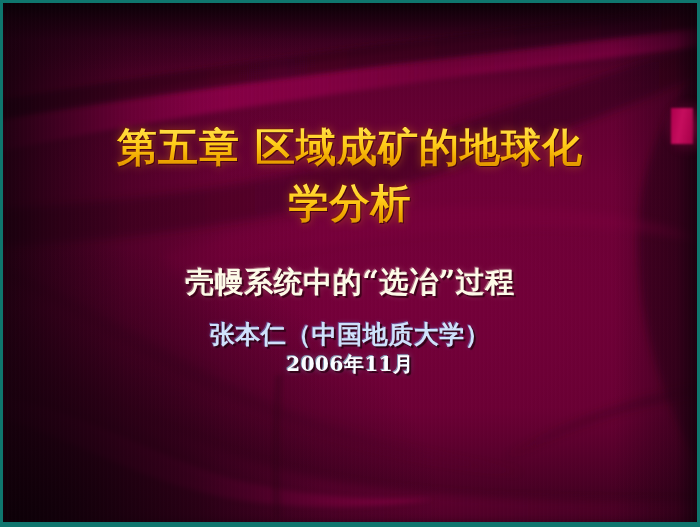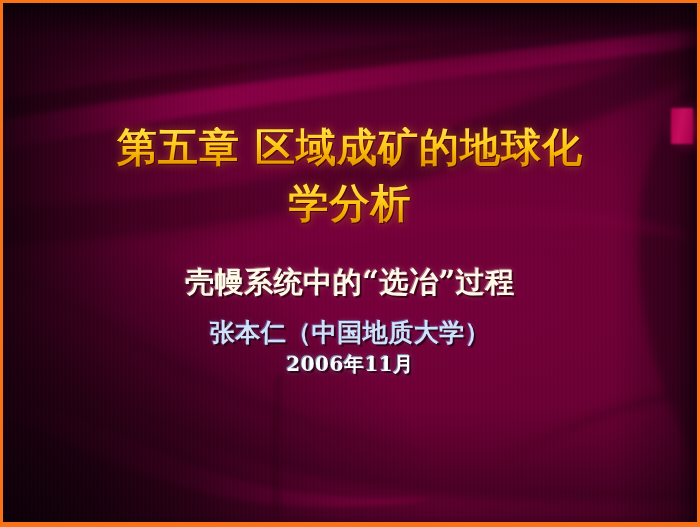--- a/index.html
+++ b/index.html
@@ -13,21 +13,21 @@
     overflow: hidden;
     font-family: "DejaVu Sans", "Liberation Sans", sans-serif;
   }
 
   
   #slide-root {
     position: relative;
     width: 700px;
     height: 527px;
     box-sizing: border-box;
-    background: #f97316;
+    background: #0f766e;
     overflow: hidden;
   }
 
   
   #slide-frame {
     position: absolute;
     left: 3px;
     top: 3px;
     width: 694px;
     height: 519px;
@@ -179,21 +179,21 @@
     color: #fdfbe8;
     text-shadow:
       2px 2px 1px rgba(60,0,24,0.92),
       -1px -1px 0px rgba(255,255,230,0.35),
       0 0 6px rgba(255,250,210,0.28);
   }
 
   
   #author-line {
     top: 319px;
-    font-family: Liberation Mono, monospace;
+    font-family: Liberation Serif, serif;
     font-weight: bold;
     font-size: 25px;
     letter-spacing: 0.5px;
     color: #cfe2fb;
     text-shadow:
       2px 2px 1px rgba(45,0,20,0.92),
       -1px -1px 0px rgba(120,160,230,0.45),
       0 0 5px rgba(150,190,255,0.30);
   }
 

